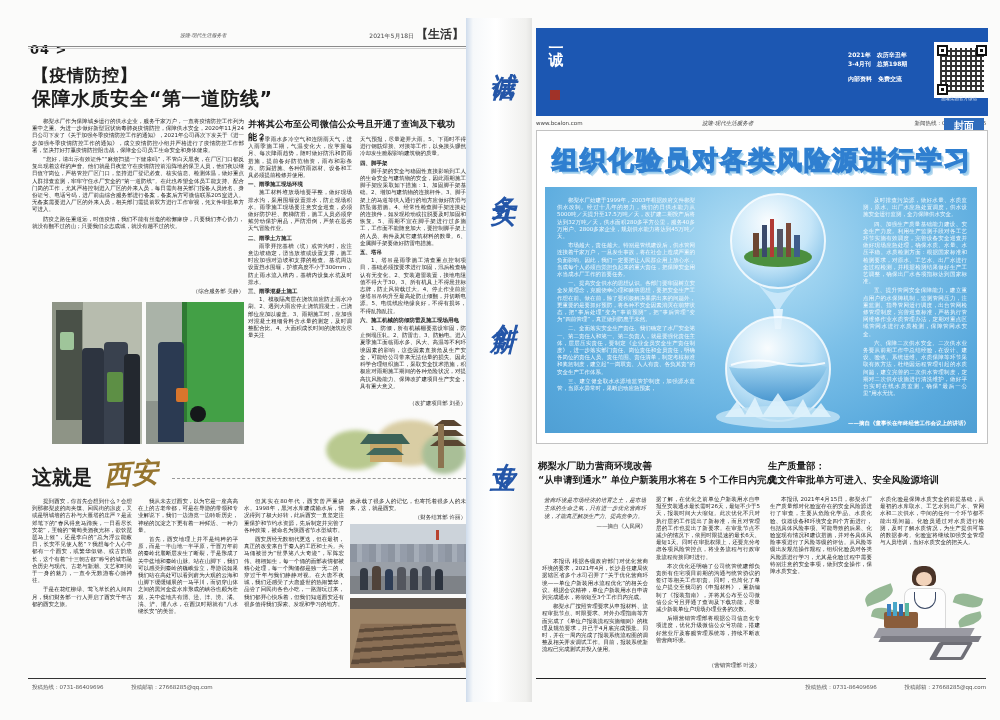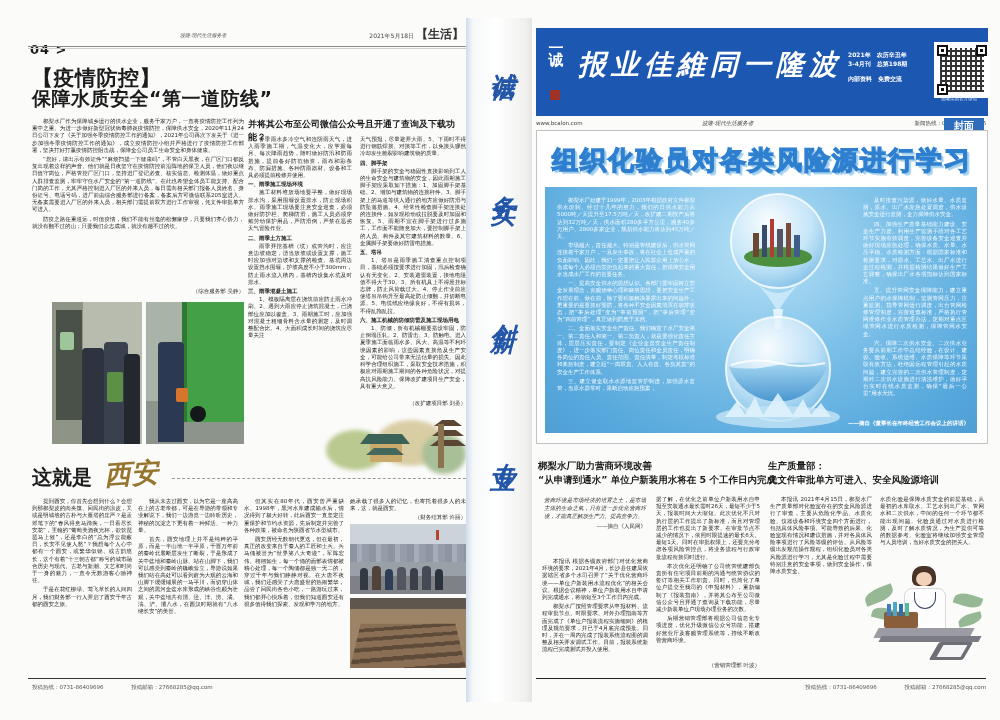--- a/index.html
+++ b/index.html
@@ -15,21 +15,21 @@
   .rule{border-top:1px solid #8a8a8a;}
   .rule-light{border-top:1px solid #cfcfcf;}
   .footerline{font-size:5.5px;color:#555;}
   .footerline span{margin-right:26px;}
   
   #page-left{left:20px;top:18px;width:446px;height:684px;}
   .lp-num{font-size:13px;font-weight:bold;letter-spacing:1px;}
   .lp-slogan{font-size:5px;font-style:italic;color:#555;}
   .lp-date{font-size:6px;color:#444;}
   .lp-date b{font-size:12px;color:#333;font-weight:bold;}
-  .headline-tag{font-size:21px;font-weight:bold;letter-spacing:.5px;}
+  .headline-tag{font-size:17px;font-weight:bold;letter-spacing:.5px;}
   .headline-main{font-size:19px;font-weight:bold;letter-spacing:.5px;}
   .a2-head{font-size:9px;font-weight:bold;}
   .xian-prefix{font-size:20px;font-weight:bold;}
   .xian-calli{font-size:27px;font-weight:bold;font-style:italic;color:#96752f;
               font-family:"DejaVu Serif",serif;transform:rotate(-4deg);}
   .dashline{border-top:1px dashed #9a9a9a;}
   
   .photo{overflow:hidden;background:#b9bdb4;}
   .ph-fig{position:absolute;background:#2d3440;border-radius:4px 4px 0 0;}
   
@@ -199,21 +199,20 @@
     <div class="spine-word" style="top:158px;">务实</div>
     <div class="spine-word" style="top:286px;">创新</div>
     <div class="spine-word" style="top:424px;">专业</div>
   </div>
 
   <div id="page-right" class="abs">
 
     <div id="banner" class="abs">
       <div class="mast-mark">一诚</div>
       <div class="mast-seal"></div>
-      <div class="mast-title">报业佳維同一隆波</div>
       <div class="mast-issue">
         <div>2021年　农历辛丑年</div>
         <div>3-4月刊　总第198期</div>
         <div style="margin-top:6px;">内部资料　免费交流</div>
       </div>
       <div class="qr">
         <div class="qr-noise"></div>
         <div class="qr-f" style="left:3px;top:3px;"></div>
         <div class="qr-f" style="right:3px;top:3px;"></div>
         <div class="qr-f" style="left:3px;bottom:3px;"></div>

